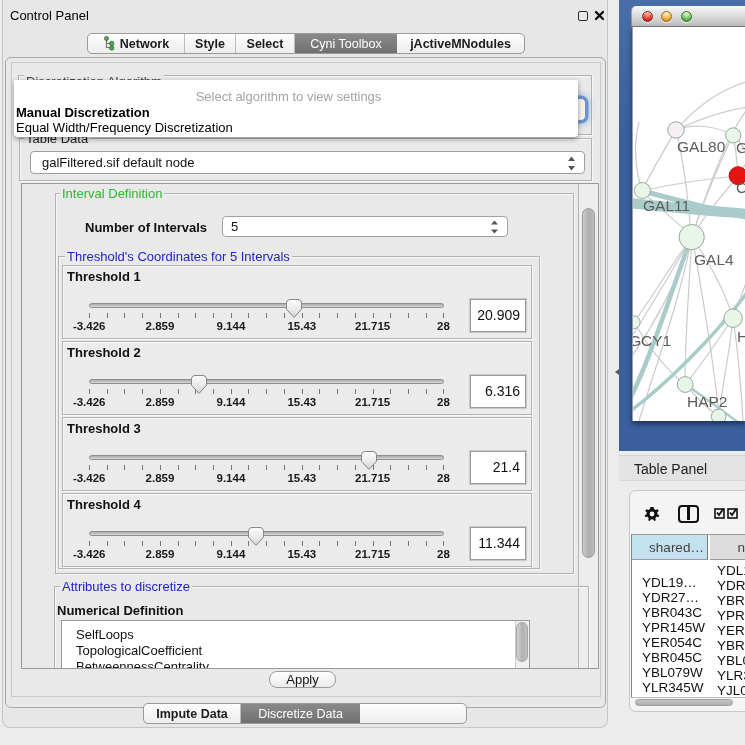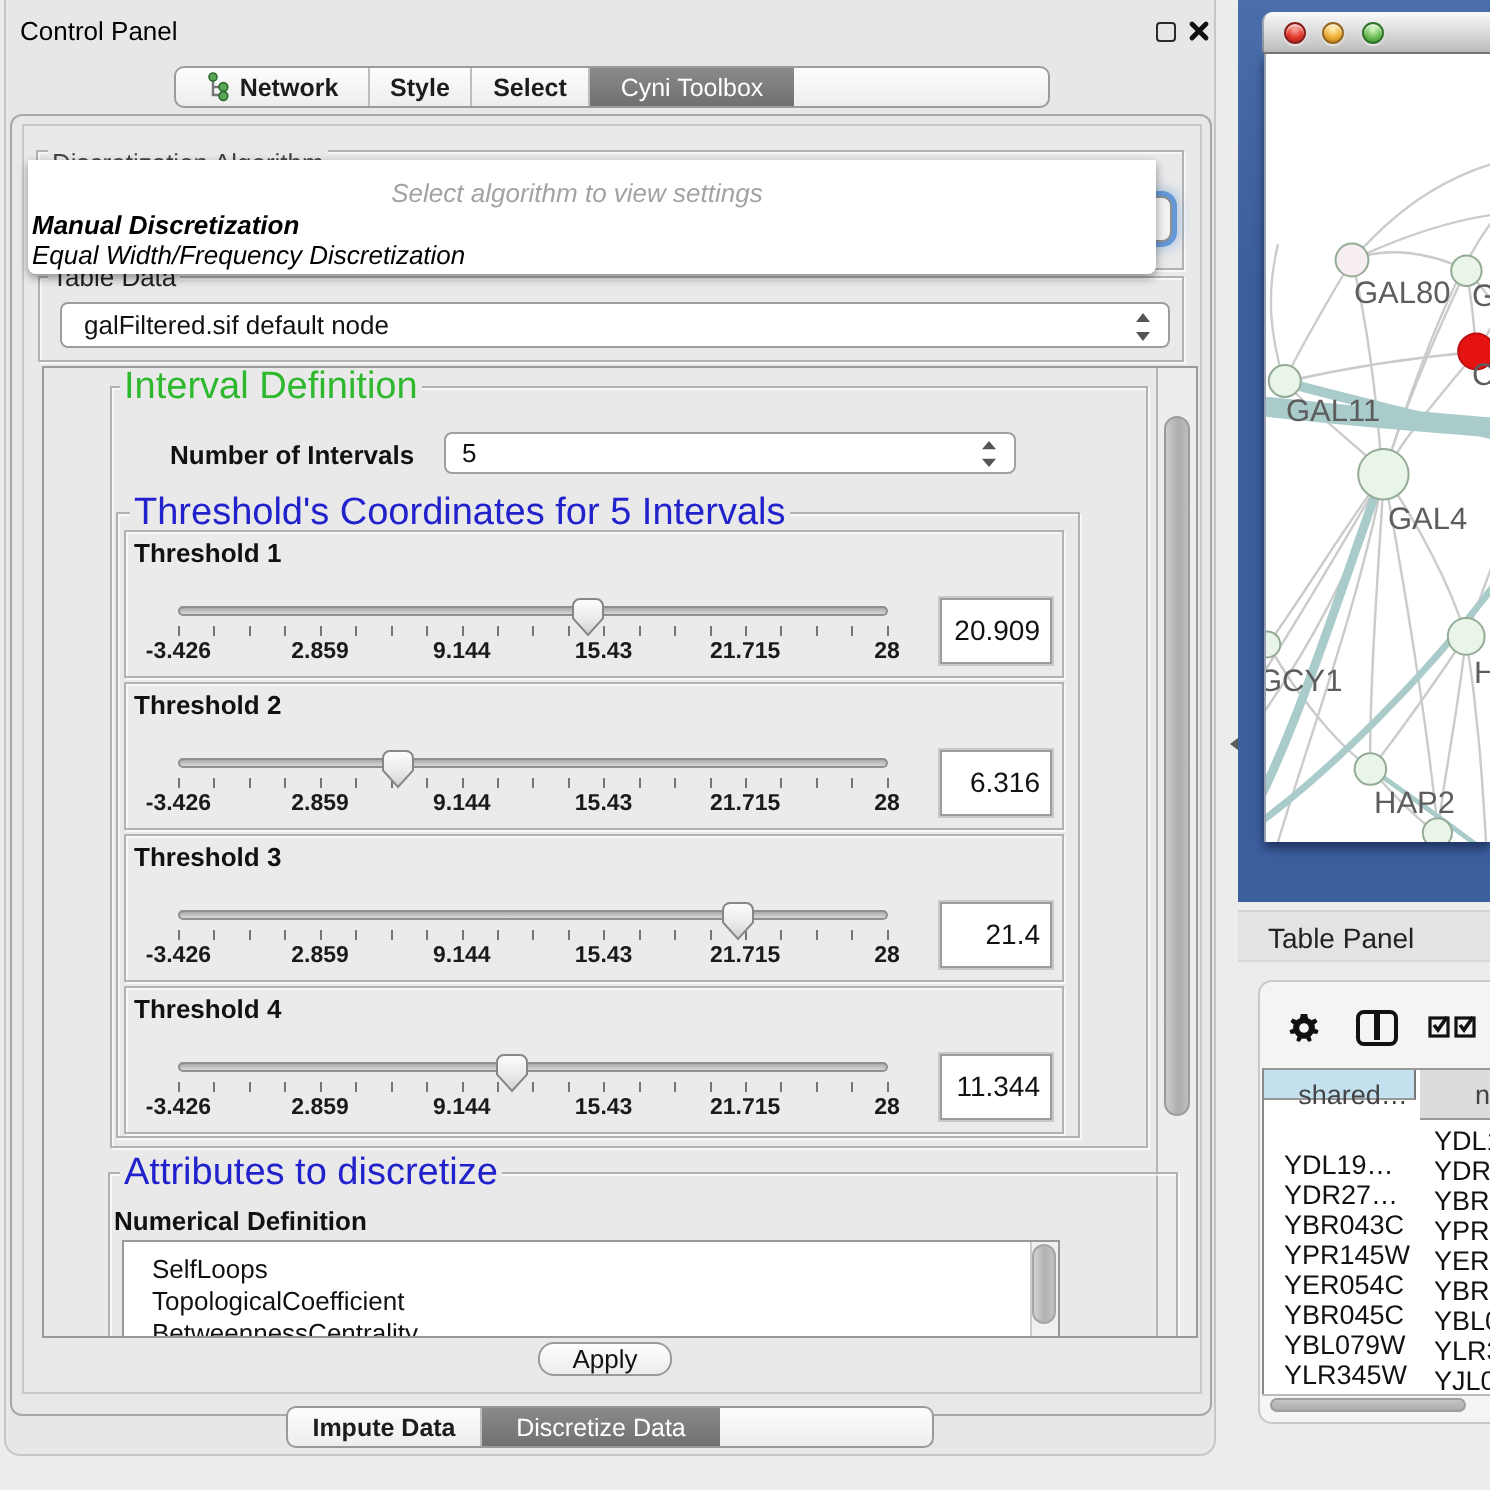--- a/index.html
+++ b/index.html
@@ -1,20 +1,20 @@
 <!DOCTYPE html>
 <html><head>
 <meta charset="utf-8">
 <style>
 * { margin:0; padding:0; box-sizing:border-box; }
 html,body { width:745px; height:745px; }
 body { position:relative; background:#ececec; font-family:"Liberation Sans", sans-serif; overflow:hidden; }
 .abs { position:absolute; }
 .etch { border:1px solid #b2b2b2; box-shadow: inset 1px 1px 0 rgba(255,255,255,.65), 1px 1px 0 rgba(255,255,255,.65); }
-.glabel { position:absolute; font-size:19px; line-height:13px; background:#e9e9e9; padding:0 2px; }
+.glabel { position:absolute; font-size:13px; line-height:13px; background:#e9e9e9; padding:0 2px; }
 .bold { font-weight:bold; }
 </style>
 </head>
 <body>
 
 <div class="abs" id="cpwin" style="left:2px; top:0px; width:606px; height:728px; background:#e7e7e7; border:1px solid #c6c6c6; border-top:none; border-radius:0 0 8px 8px;"></div>
 <div class="abs" style="left:10px; top:8px; font-size:13px; color:#000;">Control Panel</div>
 <div class="abs" style="left:578px; top:11px; width:10px; height:10px; border:1.6px solid #2b2b2b; border-radius:2px;"></div>
 <svg class="abs" style="left:594px; top:10px;" width="11" height="11" viewBox="0 0 11 11">
     <path d="M2 2 L9 9 M9 2 L2 9" stroke="#111" stroke-width="2.4" stroke-linecap="round"></path>
@@ -27,20 +27,21 @@
       <path d="M3.5 7.5 L8 7.5 M3.5 11.5 L8 11.5" stroke="#777" stroke-width="1.2" fill="none"></path>
       <circle cx="3.5" cy="2.5" r="2" fill="#57a757" stroke="#2f6b2f" stroke-width="0.8"></circle>
       <circle cx="8.7" cy="7.5" r="2.2" fill="#57a757" stroke="#2f6b2f" stroke-width="0.8"></circle>
       <circle cx="8.7" cy="12" r="2.2" fill="#57a757" stroke="#2f6b2f" stroke-width="0.8"></circle>
     </svg>
     <span>Network</span>
     </div>
   <div style="width:51px; display:flex; align-items:center; justify-content:center; border-right:1px solid #bdbdbd;">Style</div>
   <div style="width:59px; display:flex; align-items:center; justify-content:center; border-right:1px solid #bdbdbd;">Select</div>
   <div style="width:102px; display:flex; align-items:center; justify-content:center; background:linear-gradient(#8a8a8a,#707070); color:#fff; font-weight:normal;">Cyni Toolbox</div>
+  <div style="flex:1; display:flex; align-items:center; justify-content:center;">jActiveMNodules</div>
 </div>
 
 <div class="abs" style="left:5px; top:57px; width:601px; height:651px; background:#e8e8e8; border:1px solid #a8a8a8; border-radius:6px;"></div>
 <div class="abs" style="left:11px; top:62px; width:590px; height:635px; background:#e9e9e9; border:1px solid #c9c9c9;"></div>
 
 <div class="abs etch" style="left:18px; top:75px; width:574px; height:60px;"></div>
 <div class="abs" style="left:24px; top:74px; font-size:13px; color:#444; background:#e9e9e9; padding:0 2px;">Discretization Algorithm</div>
 <div class="abs" style="left:28px; top:98px; width:558px; height:23px; background:#f2f2f2; border:1px solid #8f8f8f; border-radius:5px; box-shadow:0 0 0 2.5px rgba(96,148,214,.95), 0 0 6px 4px rgba(96,148,214,.4);"></div>
 
 <div class="abs etch" style="left:19px; top:138px; width:573px; height:43px;"></div>
@@ -263,28 +264,28 @@
     <div style="position:absolute; left:7px; top:0; width:2.6px; height:13px; background:#111;"></div>
   </div>
 <svg class="abs" style="left:714px; top:507px;" width="26" height="12" viewBox="0 0 26 12">
   <rect x="1" y="2" width="9" height="9" fill="none" stroke="#111" stroke-width="1.6"></rect>
   <path d="M3 5.5 L5 8 L9.5 1.5" fill="none" stroke="#111" stroke-width="1.8"></path>
   <rect x="14" y="2" width="9" height="9" fill="none" stroke="#111" stroke-width="1.6"></rect>
   <path d="M16 5.5 L18 8 L22.5 1.5" fill="none" stroke="#111" stroke-width="1.8"></path>
 </svg>
 
 <div class="abs" style="left:631px; top:534px; width:114px; height:164px; border-left:1px solid #888; border-top:1px solid #999; background:#fff; overflow:hidden;">
-  <div style="position:absolute; left:0; top:0; width:76px; height:15px; background:#c3e1ef; border-right:1.5px solid #777; border-bottom:1px solid #999; font-size:13.5px; color:#444; text-align:center; padding-left:14px; line-height:25px;">shared…</div>
+  <div style="position:absolute; left:0; top:0; width:76px; height:25px; background:#c3e1ef; border-right:1.5px solid #777; border-bottom:1px solid #999; font-size:13.5px; color:#444; text-align:center; padding-left:14px; line-height:25px;">shared…</div>
   <div style="position:absolute; left:77.5px; top:0; width:40px; height:25px; background:#dcdcdc; border-bottom:1px solid #999; font-size:13.5px; color:#444; padding-left:28px; line-height:25px;">name</div>
   <div style="position:absolute; left:0; top:25px; width:114px; height:135px; overflow:hidden;">
     <div style="position:absolute; left:10px; top:3px; font-size:13.5px; color:#111; line-height:15px;margin-top:12px;">YDL19…<br>YDR27…<br>YBR043C<br>YPR145W<br>YER054C<br>YBR045C<br>YBL079W<br>YLR345W<br>YJL052C</div>
     <div style="position:absolute; left:85px; top:3px; font-size:13.5px; color:#111; line-height:15px;">YDL1…<br>YDR2…<br>YBR04<br>YPR14<br>YER05<br>YBR04<br>YBL07<br>YLR34<br>YJL05</div>
   </div>
 </div>
 
 <div class="abs" style="left:631px; top:697px; width:114px; height:11px; background:#f5f5f5; border-top:1px solid #bbb;"></div>
 <div class="abs" style="left:635px; top:699px; width:98px; height:7px; border-radius:4px; background:linear-gradient(#c6c6c6,#adadad); border:1px solid #9e9e9e;"></div>
 
-<div class="abs" style="left:14px; top:80px; width:564px; height:57px; background:#fff; border-radius:0 0 4px 4px; box-shadow:0 2px 5px rgba(0,0,0,.4); z-index:50;font-style:italic;">
+<div class="abs" style="left:14px; top:80px; width:564px; height:57px; background:#fff; border-radius:0 0 4px 4px; box-shadow:0 2px 5px rgba(0,0,0,.4); z-index:50;">
   <div style="position:absolute; left:0; top:9px; width:100%; text-align:center; padding-right:15px; font-size:13px; color:#a3a3a3;">Select algorithm to view settings</div>
   <div style="position:absolute; left:2px; top:25px; font-size:13px; font-weight:bold; color:#000;">Manual Discretization</div>
   <div style="position:absolute; left:2px; top:40px; font-size:13px; color:#000;">Equal Width/Frequency Discretization</div>
 </div>
 
 </body></html>

